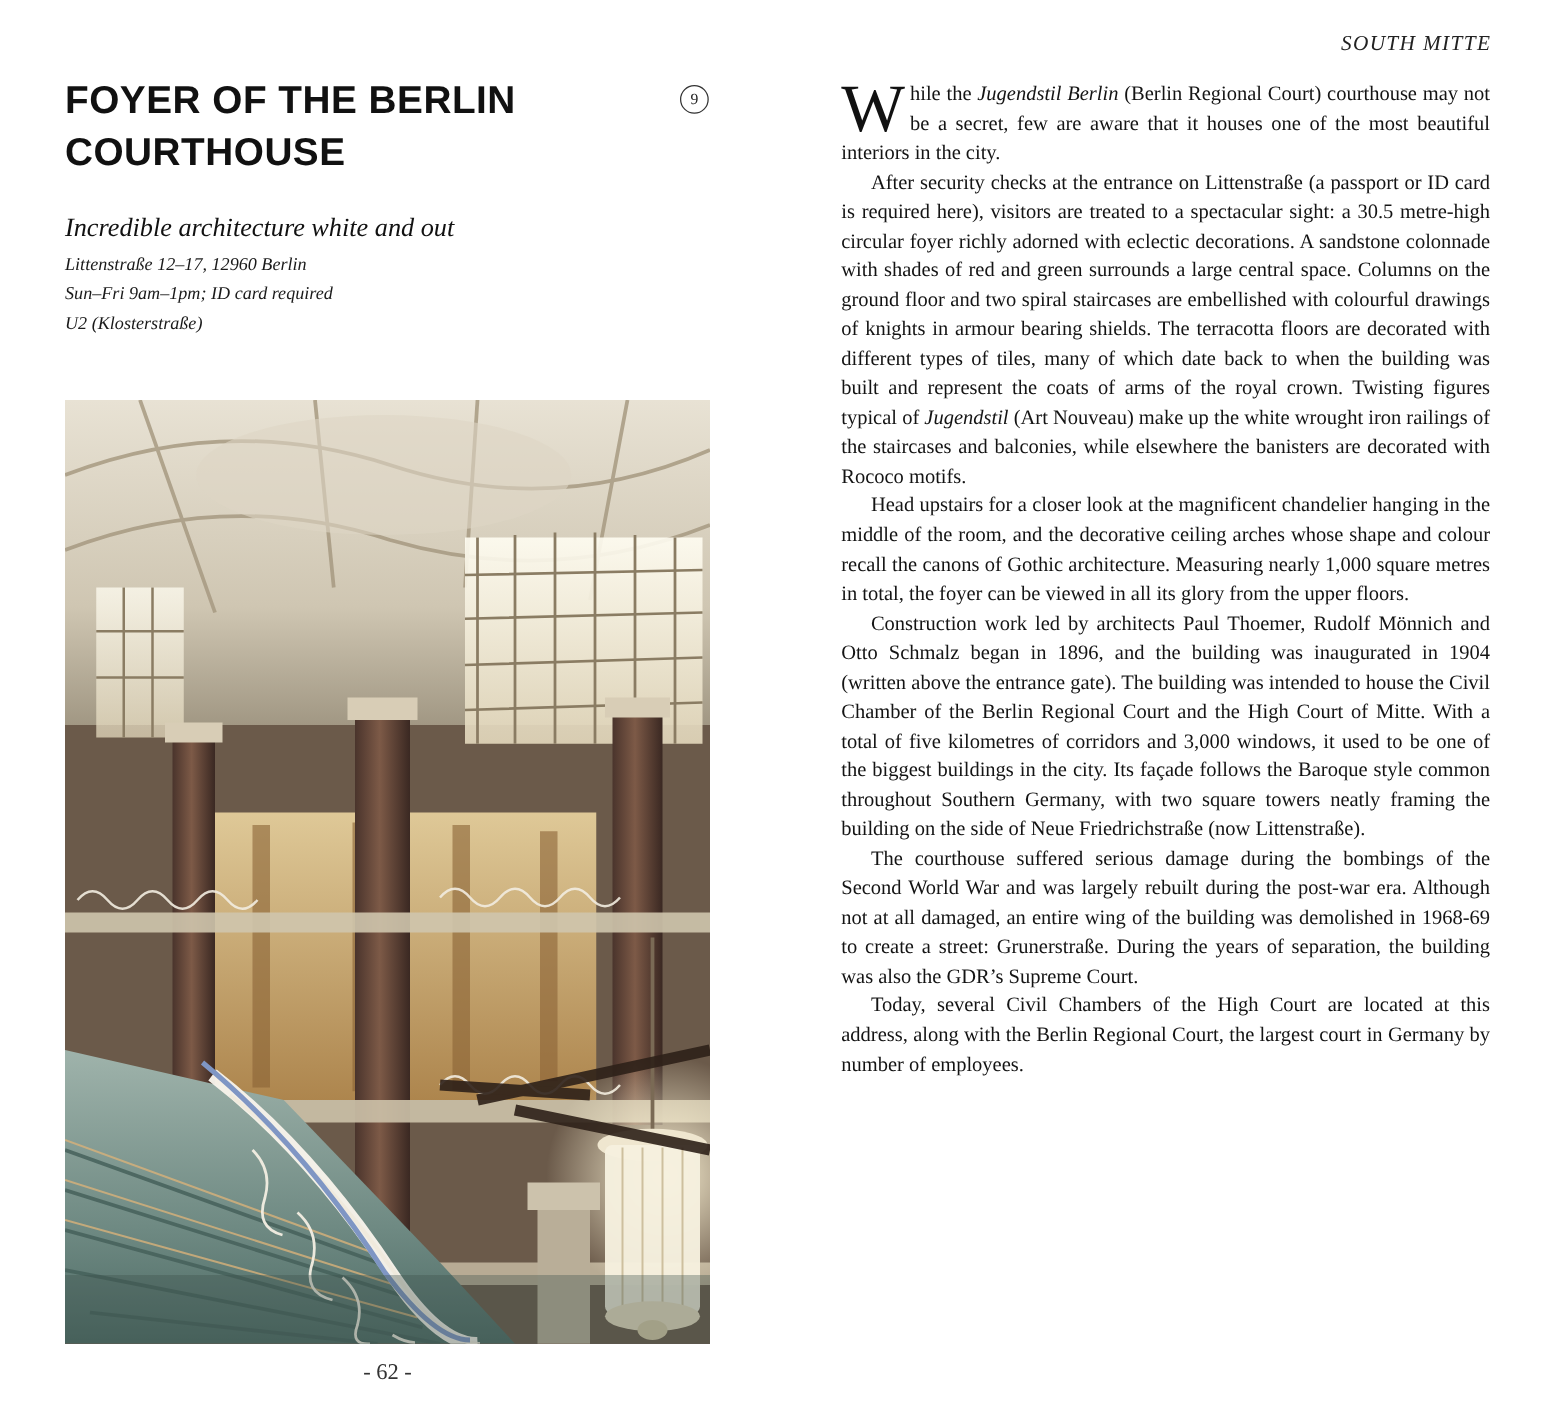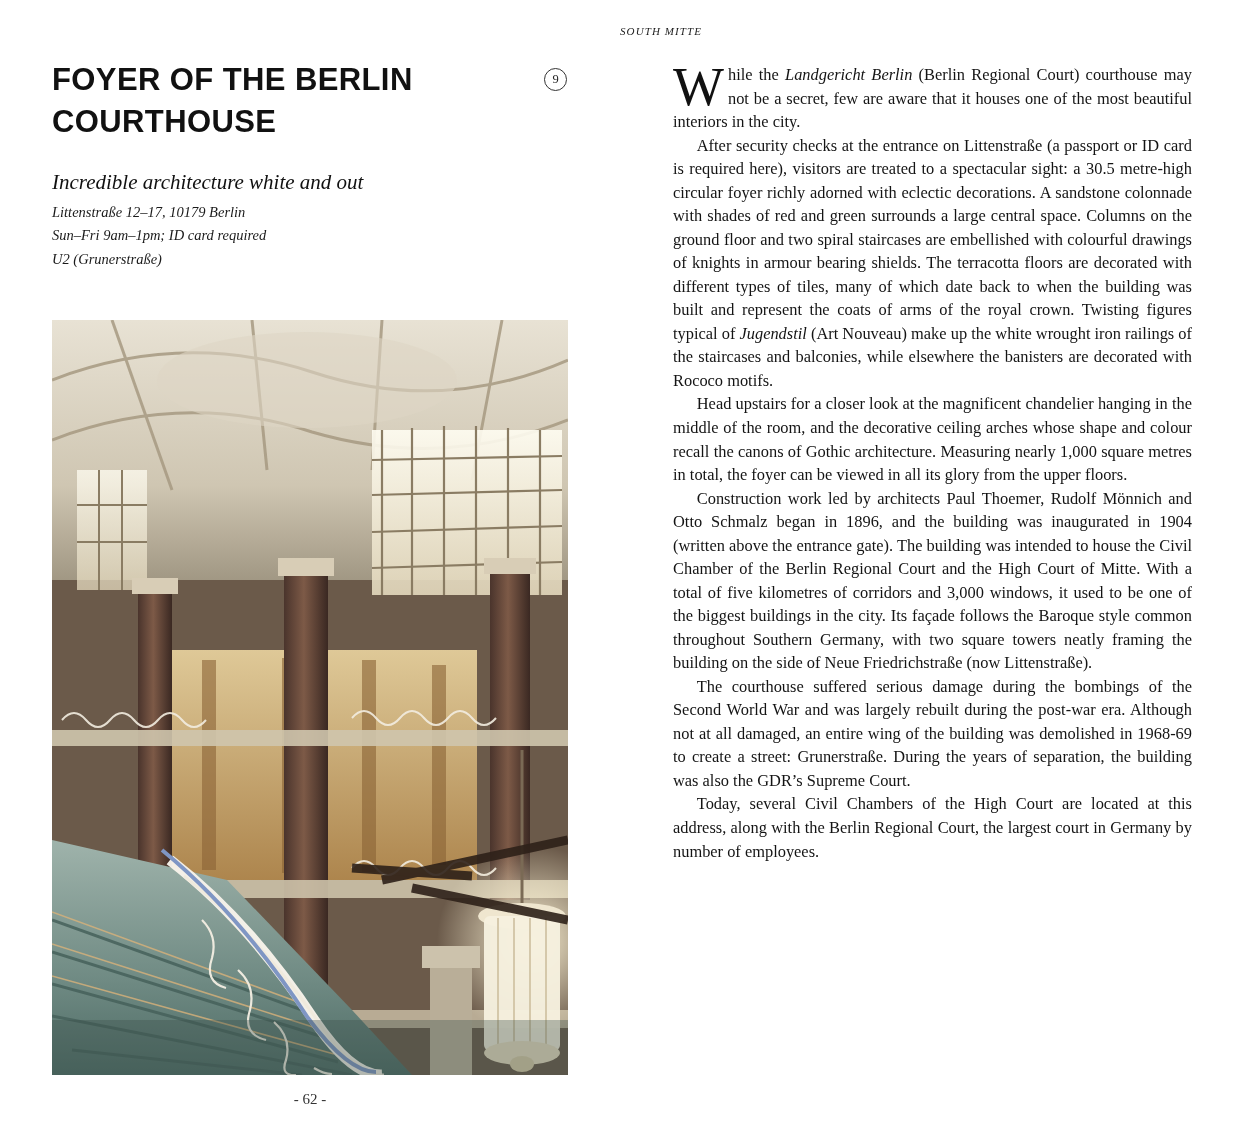--- a/index.html
+++ b/index.html
@@ -90,25 +90,25 @@
   .right-page {
     position: absolute;
     left: 620px; top: 0;
     width: 621px; height: 1123px;
   }
   .running-head {
     position: absolute;
     left: 0;
     right: 48px;
     top: 25px;
-    text-align: left;
+    text-align: right;
     font-family: "Liberation Serif", serif;
     font-variant: small-caps;
     font-style: italic;
-    font-size: 11px;
+    font-size: 17px;
     letter-spacing: 1.1px;
     color: #222;
   }
   .body-col {
     position: absolute;
     left: 53px;
     top: 63px;
     width: 519px;
     font-size: 16.4px;
     line-height: 1.435;
@@ -131,44 +131,44 @@
     font-family: "Liberation Serif", serif;
     color: #111;
   }
   em { font-style: italic; }
 
   
   .folio {
     position: absolute;
     bottom: 30px;
     font-family: "Liberation Serif", serif;
-    font-size: 15px;
+    font-size: 18px;
     color: #333;
   }
   .folio-left  { left: 0; width: 620px; text-align: center; }
   .folio-right { left: 620px; width: 621px; text-align: center; }
 </style>
 </head>
 <body>
 
 <div class="page">
 
   <div class="left-page">
 
     <div class="title-block">
       <h1 class="main-title">FOYER OF THE BERLIN COURTHOUSE</h1>
       <div class="subtitle">Incredible architecture white and out</div>
     </div>
 
     <div class="badge">9</div>
 
     <div class="info-block">
-      <div>Littenstraße 12–17, 10179 Berlin</div>
+      <div>Littenstraße 12–17, 12960 Berlin</div>
       <div>Sun–Fri 9am–1pm; ID card required</div>
-      <div>U2 (Grunerstraße)</div>
+      <div>U2 (Klosterstraße)</div>
     </div>
 
     <div class="photo">
       <svg width="516" height="755" viewBox="0 0 516 755" xmlns="http://www.w3.org/2000/svg" role="img">
         <defs>
           <linearGradient id="gCeil" x1="0" y1="0" x2="0" y2="1">
             <stop offset="0%" stop-color="#e8e2d4"></stop>
             <stop offset="55%" stop-color="#cfc6b2"></stop>
             <stop offset="100%" stop-color="#8e8470"></stop>
           </linearGradient>
@@ -300,21 +300,21 @@
       </svg>
     </div>
 
     <div class="folio folio-left">- 62 -</div>
   </div>
 
   <div class="right-page">
     <div class="running-head">SOUTH MITTE</div>
 
     <div class="body-col">
-      <p class="first"><span class="dropcap">W</span><span>hile the <em>Landgericht Berlin</em> (Berlin Regional Court) courthouse may not be a secret, few are aware that it houses one of the most beautiful interiors in the city.</span></p>
+      <p class="first"><span class="dropcap">W</span><span>hile the <em>Jugendstil Berlin</em> (Berlin Regional Court) courthouse may not be a secret, few are aware that it houses one of the most beautiful interiors in the city.</span></p>
       <p><span>After security checks at the entrance on Littenstraße (a passport or ID card is required here), visitors are treated to a spectacular sight: a 30.5 metre-high circular foyer richly adorned with eclectic decorations. A sandstone colonnade with shades of red and green surrounds a large central space. Columns on the ground floor and two spiral staircases are embellished with colourful drawings of knights in armour bearing shields. The terracotta floors are decorated with different types of tiles, many of which date back to when the building was built and represent the coats of arms of the royal crown. Twisting figures typical of <em>Jugendstil</em> (Art Nouveau) make up the white wrought iron railings of the staircases and balconies, while elsewhere the banisters are decorated with Rococo motifs.</span></p>
       <p><span>Head upstairs for a closer look at the magnificent chandelier hanging in the middle of the room, and the decorative ceiling arches whose shape and colour recall the canons of Gothic architecture. Measuring nearly 1,000 square metres in total, the foyer can be viewed in all its glory from the upper floors.</span></p>
       <p><span>Construction work led by architects Paul Thoemer, Rudolf Mönnich and Otto Schmalz began in 1896, and the building was inaugurated in 1904 (written above the entrance gate). The building was intended to house the Civil Chamber of the Berlin Regional Court and the High Court of Mitte. With a total of five kilometres of corridors and 3,000 windows, it used to be one of the biggest buildings in the city. Its façade follows the Baroque style common throughout Southern Germany, with two square towers neatly framing the building on the side of Neue Friedrichstraße (now Littenstraße).</span></p>
       <p><span>The courthouse suffered serious damage during the bombings of the Second World War and was largely rebuilt during the post-war era. Although not at all damaged, an entire wing of the building was demolished in 1968-69 to create a street: Grunerstraße. During the years of separation, the building was also the GDR’s Supreme Court.</span></p>
       <p><span>Today, several Civil Chambers of the High Court are located at this address, along with the Berlin Regional Court, the largest court in Germany by number of employees.</span></p>
     </div>
 
     <div class="folio folio-right">- 63 -</div>
   </div>
 

